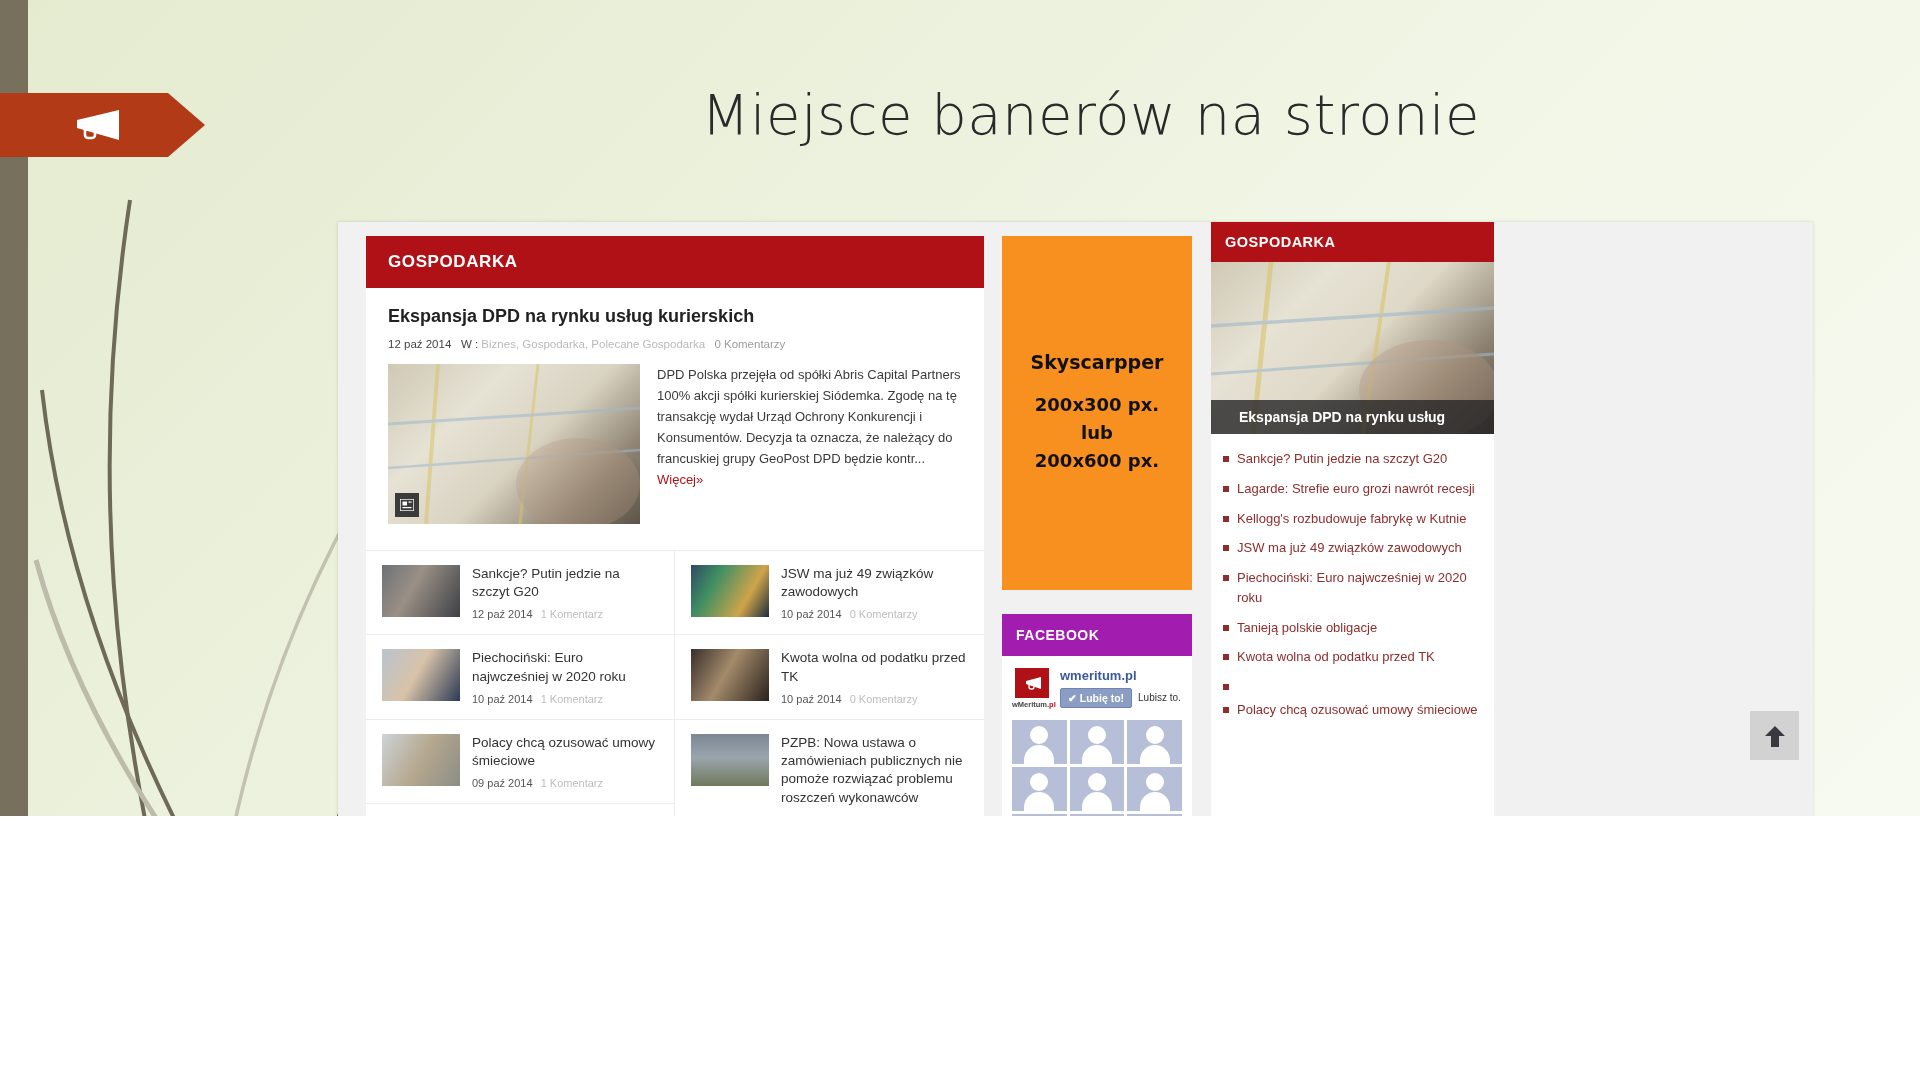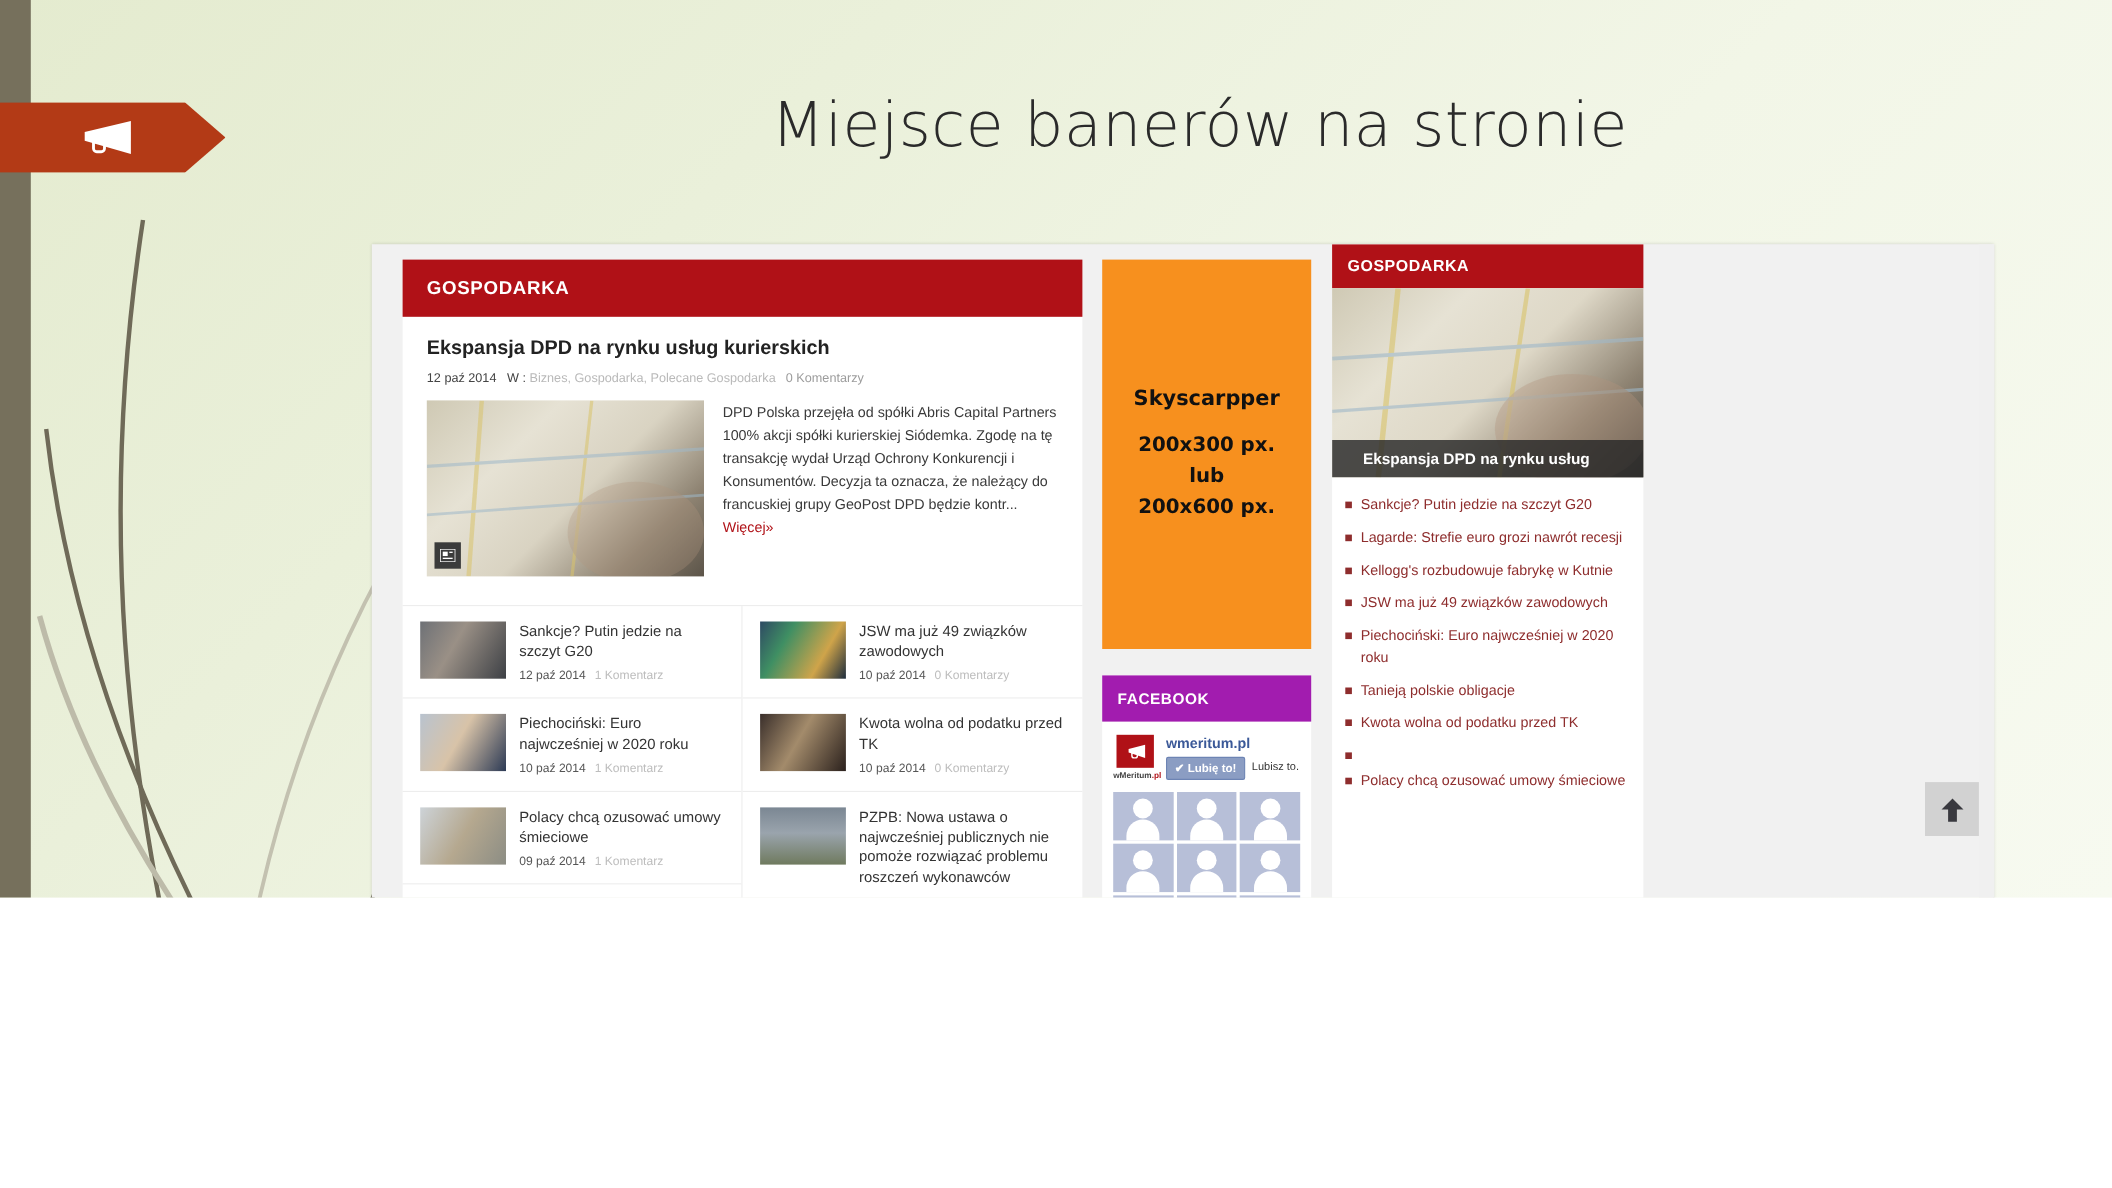--- a/index.html
+++ b/index.html
@@ -263,21 +263,21 @@
               <div class="gtitle">Kwota wolna od podatku przed TK</div>
               <div class="gmeta">
                 <span>10 paź 2014</span>
                 <span class="c">0 Komentarzy</span>
               </div>
             </div>
           </div>
           <div class="gitem">
             <div class="gthumb" style="background:linear-gradient(180deg,#7b8793 0%,#9aa4ad 45%,#6f7a5e 100%)"></div>
             <div>
-              <div class="gtitle">PZPB: Nowa ustawa o najwcześniej publicznych nie pomoże rozwiązać problemu roszczeń wykonawców</div>
+              <div class="gtitle">PZPB: Nowa ustawa o zamówieniach publicznych nie pomoże rozwiązać problemu roszczeń wykonawców</div>
               <div class="gmeta">
                 <span></span>
                 <span class="c"></span>
               </div>
             </div>
           </div>
         </div>
       </div>
     </div>
 

